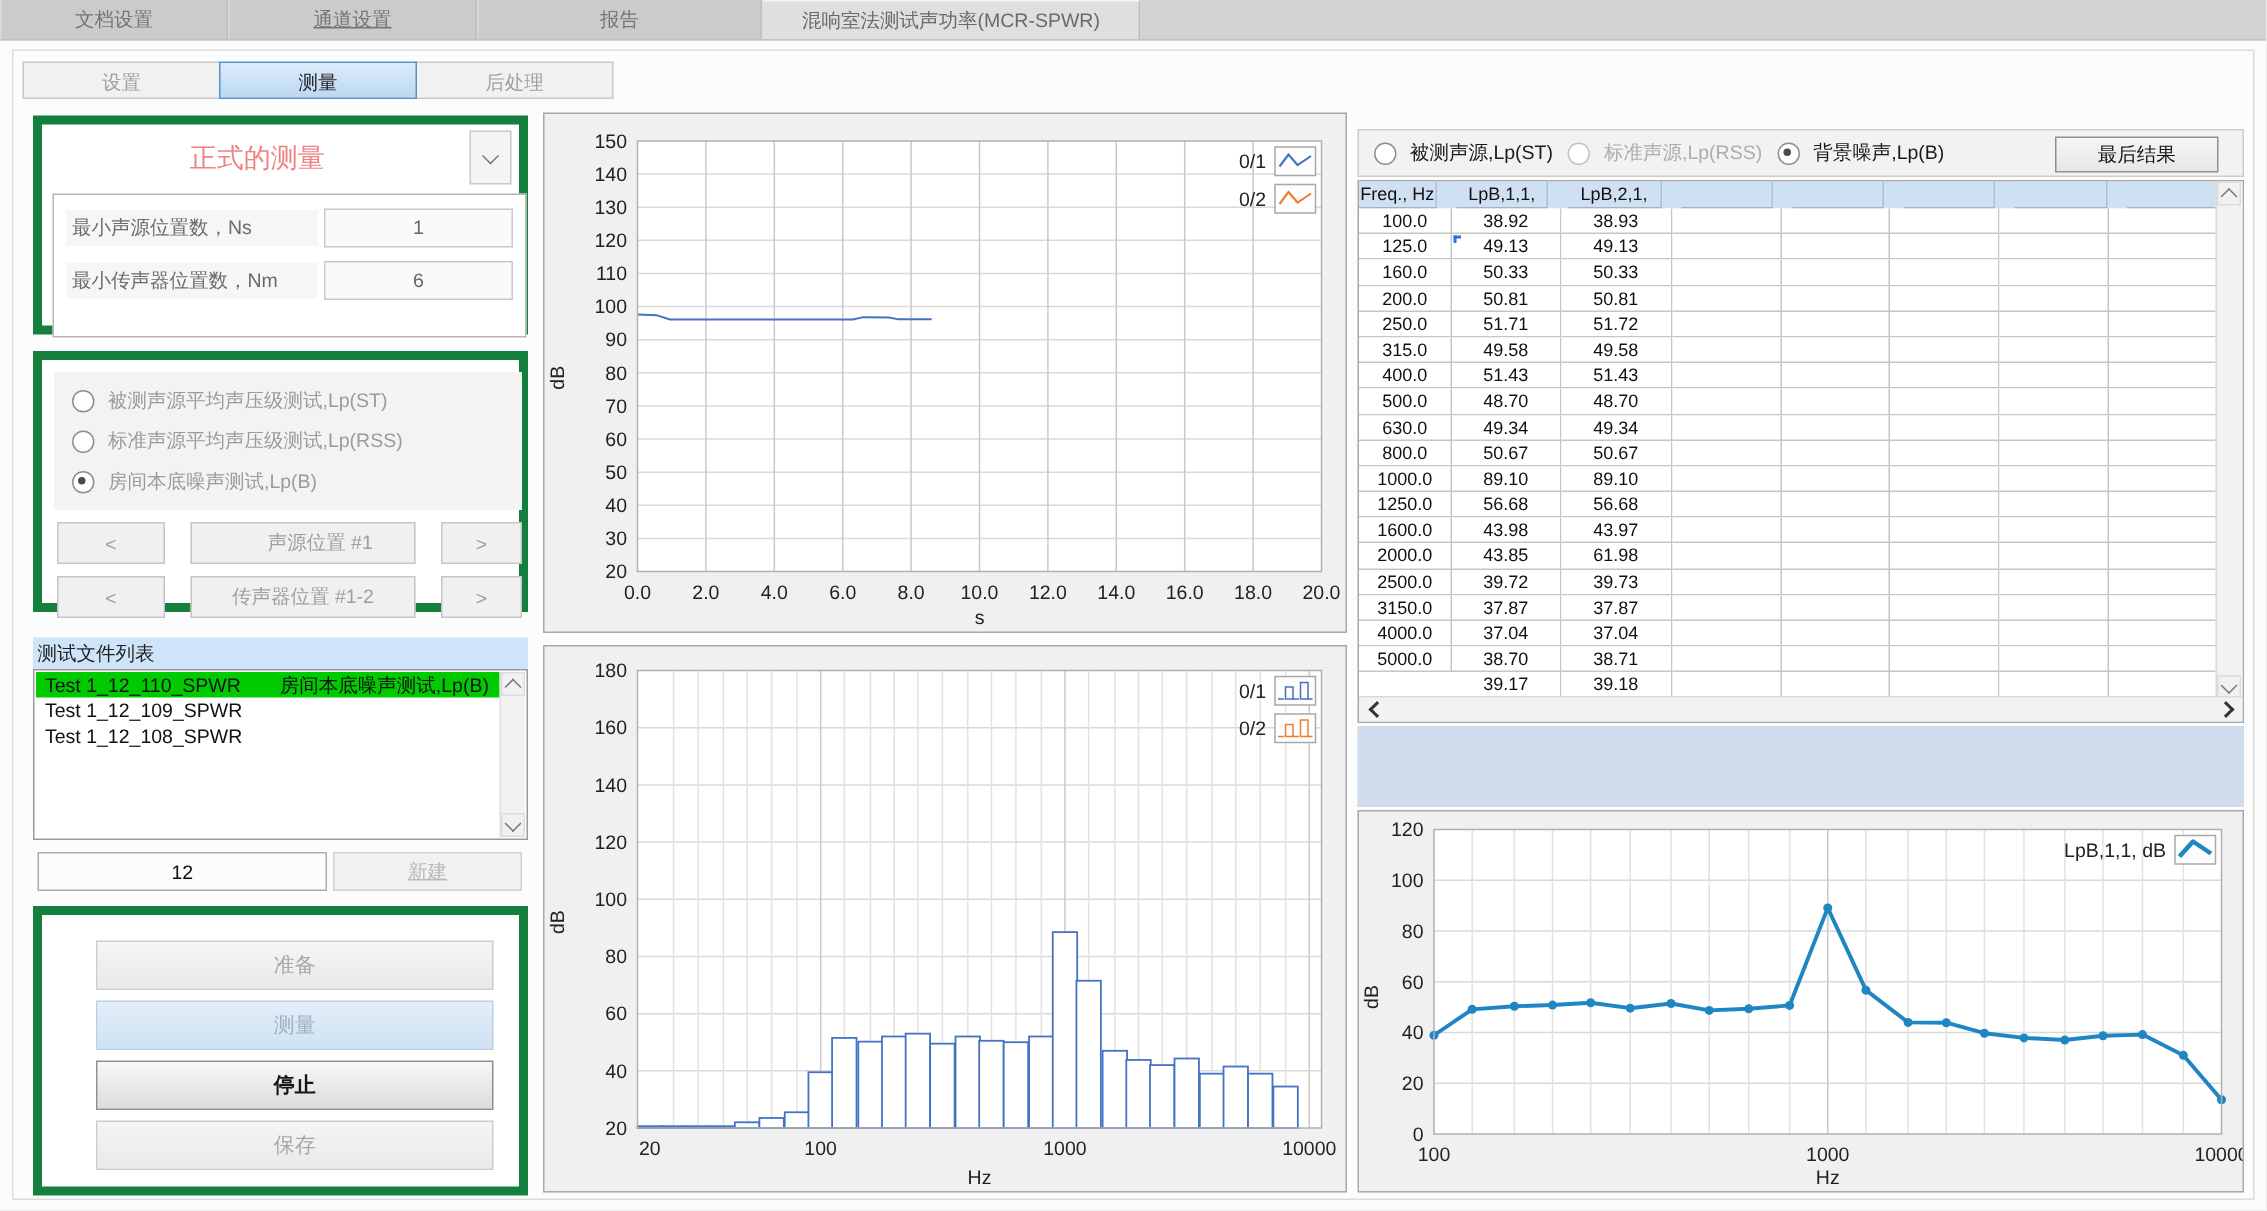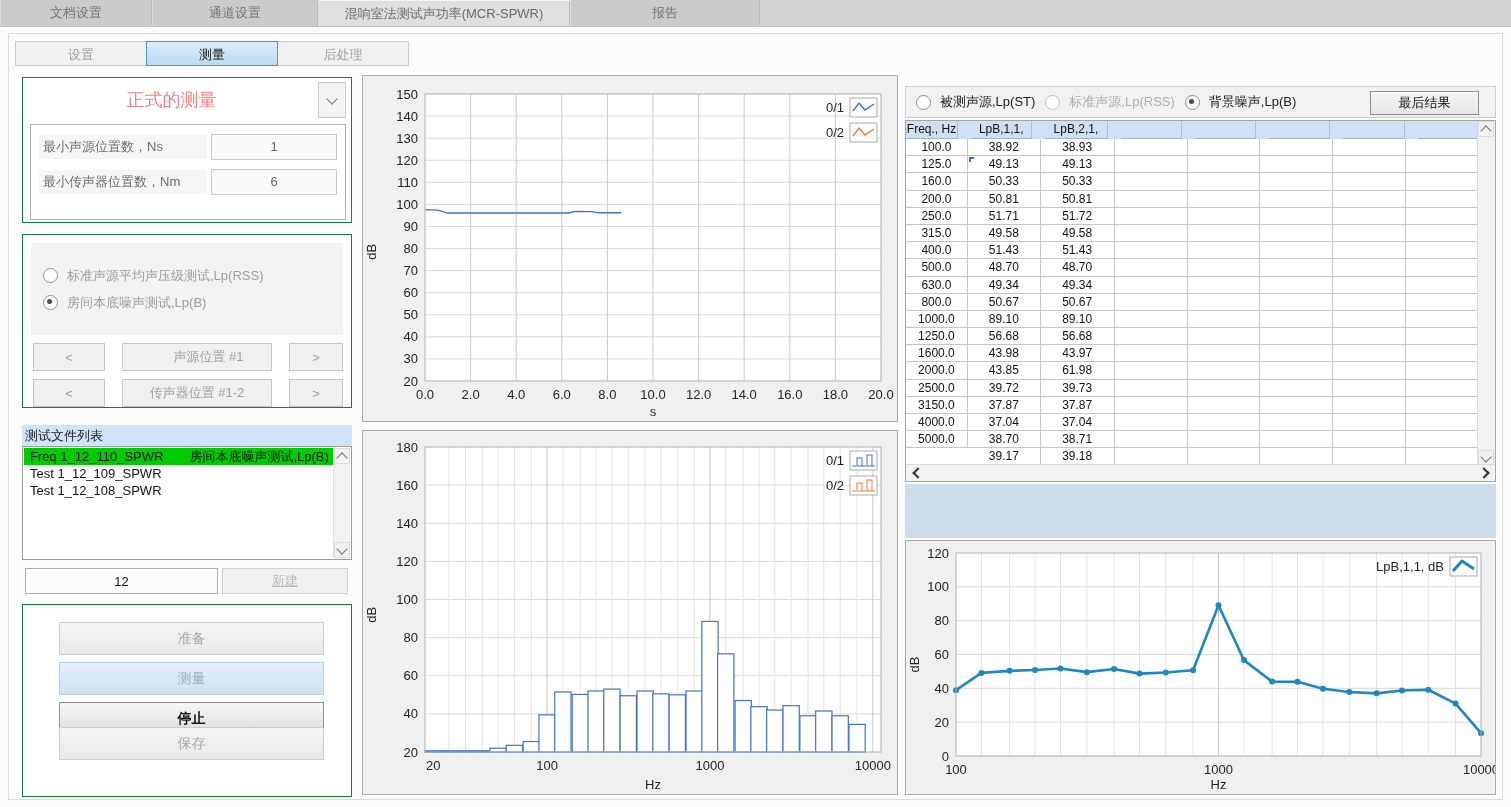--- a/index.html
+++ b/index.html
@@ -13,21 +13,21 @@
   .tab.active{background:#dfdfdf;color:#6a6a6a;border-top:1px solid #f5f5f5;}
   .content-frame{position:absolute;left:8px;top:33px;width:1493px;height:765px;
                  background:#fcfcfc;border:1px solid #dcdcdc;}
   
   .subtabs{position:absolute;left:15px;top:41px;display:flex;}
   .subtab{width:132px;height:25px;line-height:25px;text-align:center;color:#a0a0a0;
           background:#f1f1f1;border:1px solid #c9c9c9;box-sizing:border-box;margin-right:-1px;}
   .subtab.active{background:linear-gradient(#dcebfa,#bcd9f2);border:1px solid #4f94cd;
                  color:#222;position:relative;z-index:2;}
   
-  .box{position:absolute;background:#ffffff;border:1px solid #15803d;box-sizing:border-box;}
+  .box{position:absolute;background:#ffffff;border:6px solid #15803d;box-sizing:border-box;}
   .panel{position:absolute;background:#f0f0f0;border:1px solid #a9a9a9;box-sizing:border-box;}
   .btn{display:flex;align-items:center;justify-content:center;border:1px solid #c6c6c6;
        background:#f0f0f0;color:#9f9f9f;box-sizing:border-box;cursor:default;}
   
   .dropdown{position:absolute;left:2px;top:2px;right:2px;height:40px;background:#fff;display:flex;align-items:center;}
   .dd-label{flex:1;text-align:center;color:#ef8282;font-size:18px;}
   .dd-btn{width:26px;height:34px;margin-right:3px;border:1px solid #c9c9c9;background:#f4f4f4;
           display:flex;align-items:center;justify-content:center;}
   .chev{display:inline-block;width:7px;height:7px;border-left:1px solid #777;border-bottom:1px solid #777;}
   .chev.down{transform:rotate(-45deg);margin-top:-3px;}
@@ -90,23 +90,23 @@
   .chart-mount{position:absolute;left:0;top:0;right:0;bottom:0;}
   svg text{font-family:"Liberation Sans","DejaVu Sans",sans-serif;}
 </style>
 </head>
 <body>
 
 <div id="app">
 
   <div class="tabbar">
       <div class="tab" style="width: 152px;">文档设置</div>
-      <div class="tab" style="width: 166px;">通道设置</div>
+      <div class="tab" style="width: 166px; text-decoration: underline;">通道设置</div>
+      <div class="tab" style="width: 190px;">报告</div>
       <div class="tab active" style="width: 252px;">混响室法测试声功率(MCR-SPWR)</div>
-      <div class="tab" style="width: 190px;">报告</div>
     </div>
   <div class="content-frame"></div>
   <div class="subtabs">
       <div class="subtab">设置</div>
       <div class="subtab active">测量</div>
       <div class="subtab">后处理</div>
     </div>
 
   <div class="box" style="left:22px;top:77px;width:330px;height:146px;">
     <div class="dropdown">
@@ -124,20 +124,24 @@
           <div class="f-label">最小传声器位置数，Nm</div>
           <div class="f-input">6</div>
         </div>
       </div>
   </div>
 
   <div class="box" style="left:22px;top:234px;width:330px;height:174px;">
     <div class="radio-block">
         <div class="radio-row">
           <span class="rb"></span>
+          <span class="rlabel">被测声源平均声压级测试,Lp(ST)</span>
+        </div>
+        <div class="radio-row">
+          <span class="rb"></span>
           <span class="rlabel">标准声源平均声压级测试,Lp(RSS)</span>
         </div>
         <div class="radio-row">
           <span class="rb checked"></span>
           <span class="rlabel">房间本底噪声测试,Lp(B)</span>
         </div>
       </div>
     <div class="pos-row" style="top:108px;">
         <div class="btn" style="width: 72px;">&lt;</div>
         <div class="btn" style="width: 150px; padding-left: 23px;">声源位置 #1</div>
@@ -146,42 +150,42 @@
     <div class="pos-row" style="top:144px;">
         <div class="btn" style="width: 72px;">&lt;</div>
         <div class="btn" style="width: 150px;">传声器位置 #1-2</div>
         <div class="btn" style="width: 54px;">&gt;</div>
       </div>
   </div>
 
   <div class="list-title">测试文件列表</div>
   <div class="listbox">
     <div class="list-items">
-        <div class="list-item selected"><span>Freq 1_12_110_SPWR</span><span class="li-suffix">房间本底噪声测试,Lp(B)</span></div>
+        <div class="list-item selected"><span>Test 1_12_110_SPWR</span><span class="li-suffix">房间本底噪声测试,Lp(B)</span></div>
         <div class="list-item"><span>Test 1_12_109_SPWR</span></div>
         <div class="list-item"><span>Test 1_12_108_SPWR</span></div>
       </div>
     <div class="sb-v">
       <div class="sb-btn" style="top:0;">
         <i class="chev up"></i>
         </div>
       <div class="sb-btn" style="bottom:0;">
         <i class="chev down"></i>
         </div>
     </div>
   </div>
 
   <div class="btn" style="position:absolute;left:25px;top:568px;width:193px;height:26px;background:#fcfcfc;border-color:#adadad;color:#111;">12</div>
   <div class="btn" style="position:absolute;left:222px;top:568px;width:126px;height:26px;color:#b9b9b9;border-color:#d2d2d2;background:#f1f1f1;text-decoration:underline;">新建</div>
 
   <div class="box" style="left:22px;top:604px;width:330px;height:193px;">
       <div class="btn ctrl-btn default" style="top: 17px;">准备</div>
       <div class="btn ctrl-btn measure" style="top: 57px;">测量</div>
       <div class="btn ctrl-btn stop" style="top: 97px;">停止</div>
-      <div class="btn ctrl-btn default" style="top: 122px;">保存</div>
+      <div class="btn ctrl-btn default" style="top: 137px;">保存</div>
     </div>
 
   <div class="panel" style="left:362px;top:75px;width:536px;height:347px;">
     <div class="chart-mount" id="time_chart"><svg width="534" height="345">
           <rect x="62" y="18" width="456" height="287" fill="#ffffff"></rect>
           <line x1="62" x2="518" y1="282.92307692307696" y2="282.92307692307696" stroke="#d9d9d9"></line>
           <line x1="62" x2="518" y1="260.8461538461538" y2="260.8461538461538" stroke="#d9d9d9"></line>
           <line x1="62" x2="518" y1="238.76923076923075" y2="238.76923076923075" stroke="#d9d9d9"></line>
           <line x1="62" x2="518" y1="216.69230769230768" y2="216.69230769230768" stroke="#d9d9d9"></line>
           <line x1="62" x2="518" y1="194.6153846153846" y2="194.6153846153846" stroke="#d9d9d9"></line>

